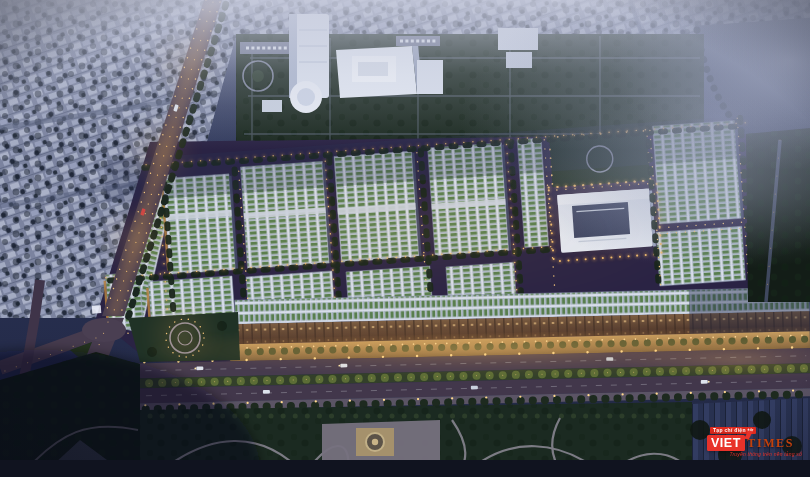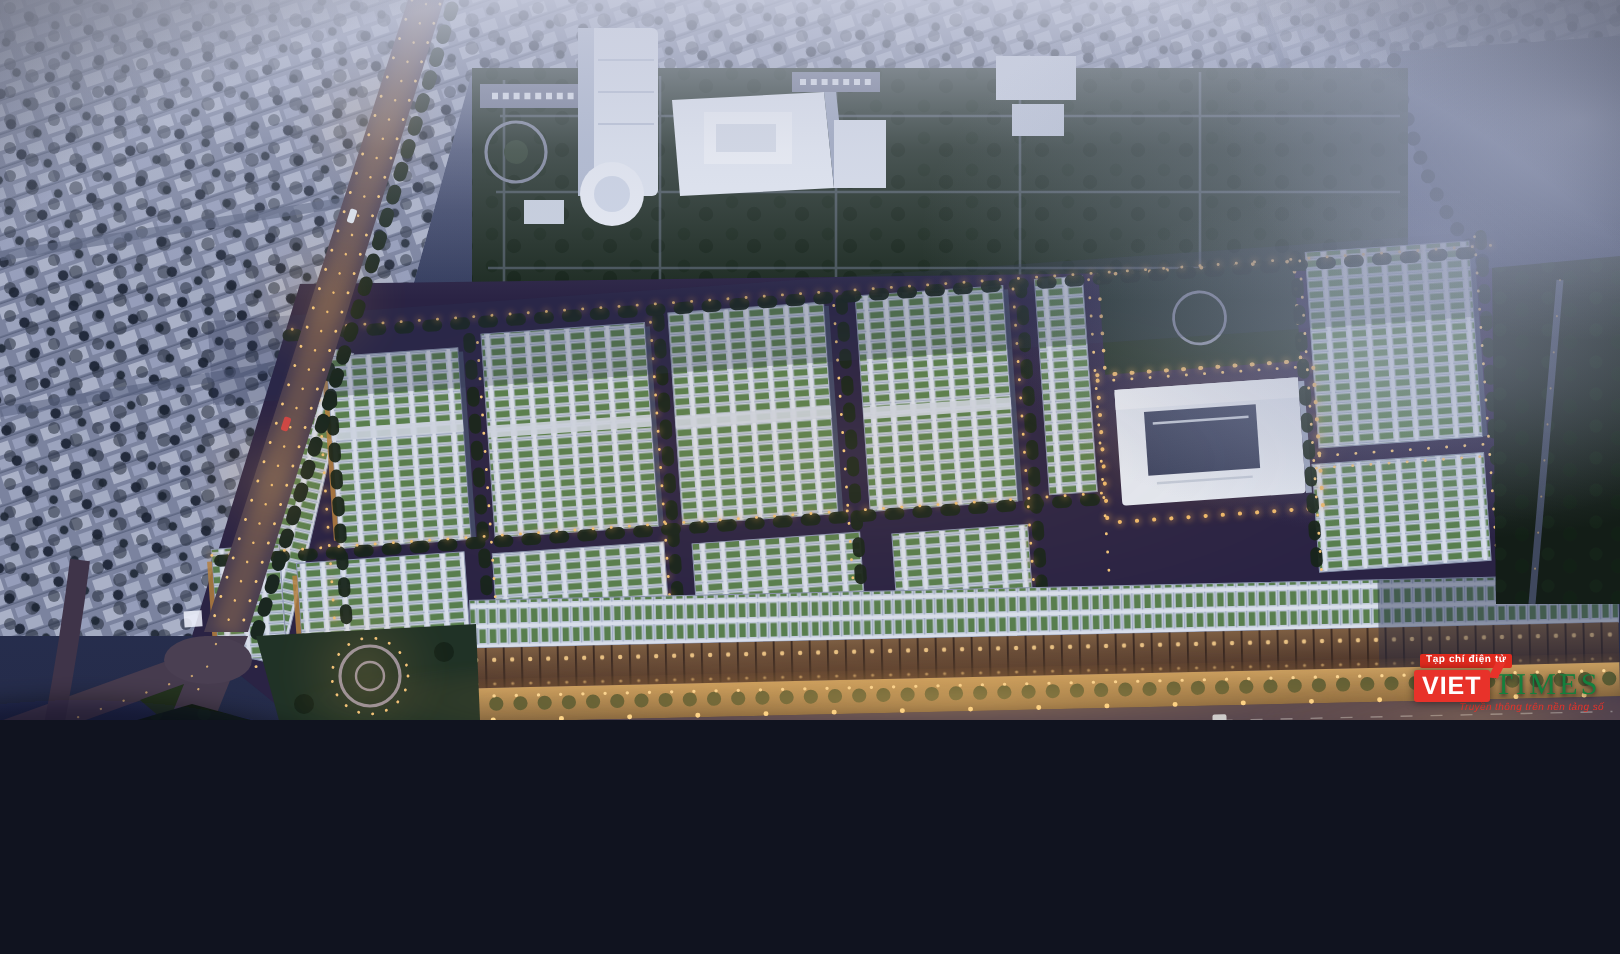--- a/index.html
+++ b/index.html
@@ -1,35 +1,35 @@
 <!DOCTYPE html>
 <html><head>
 <meta charset="utf-8">
 <style>
   html,body{margin:0;padding:0;background:#10131f;}
-  .stage{position:relative;width:810px;height:360px;overflow:hidden;
+  .stage{position:relative;width:810px;height:460px;overflow:hidden;
          font-family:"Liberation Sans",sans-serif;}
   .stage svg{position:absolute;left:0;top:0;display:block;}
   
   .vt-badge{position:absolute;right:7px;bottom:3px;width:96px;z-index:5;
             text-align:left;line-height:1;}
   .vt-tab{display:inline-block;margin-left:3px;background:#df2a1e;color:#fff;
           font-size:5px;font-weight:bold;padding:1.5px 3px 1px 3px;
           letter-spacing:.3px;border-radius:1px;}
   .vt-row{display:flex;align-items:center;margin-top:0;}
   .vt-viet{position:relative;background:#e8322a;color:#fff;font-weight:bold;
            font-size:12.5px;padding:1.5px 4px 2px 4px;letter-spacing:.5px;
            border-radius:1.5px;box-shadow:0 0 4px rgba(0,0,0,.5);}
   .vt-notch{position:absolute;display:block;width:4.5px;height:8px;
             background:#e8322a;right:-78px;top:-46px;
             transform:skewX(-22deg) rotate(6deg);}
   .vt-viet .vt-notch{right:-5.5px;top:-4px;}
-  .vt-times{font-family:"Liberation Serif",serif;color:#15803d;
-            font-size:15px;letter-spacing:1.6px;margin-left:2.5px;
-            text-shadow:0 1px 2px rgba(10,14,30,.8);}
+  .vt-times{font-family:"Liberation Serif",serif;color:#c2410c;
+            font-size:12px;letter-spacing:1.6px;margin-left:2.5px;
+            text-shadow:0 1px 2px rgba(10,14,30,.8);font-weight:bold;}
   .vt-tagline{color:#e8322a;font-style:italic;font-size:5px;margin-top:1px;
               text-align:right;padding-right:1px;letter-spacing:.2px;}
 </style>
 </head>
 <body>
 
 <div class="stage">
 <svg width="810" height="477" viewBox="0 0 810 477">
   <defs>
     <linearGradient id="bg" x1="0" y1="0" x2="0" y2="1">

